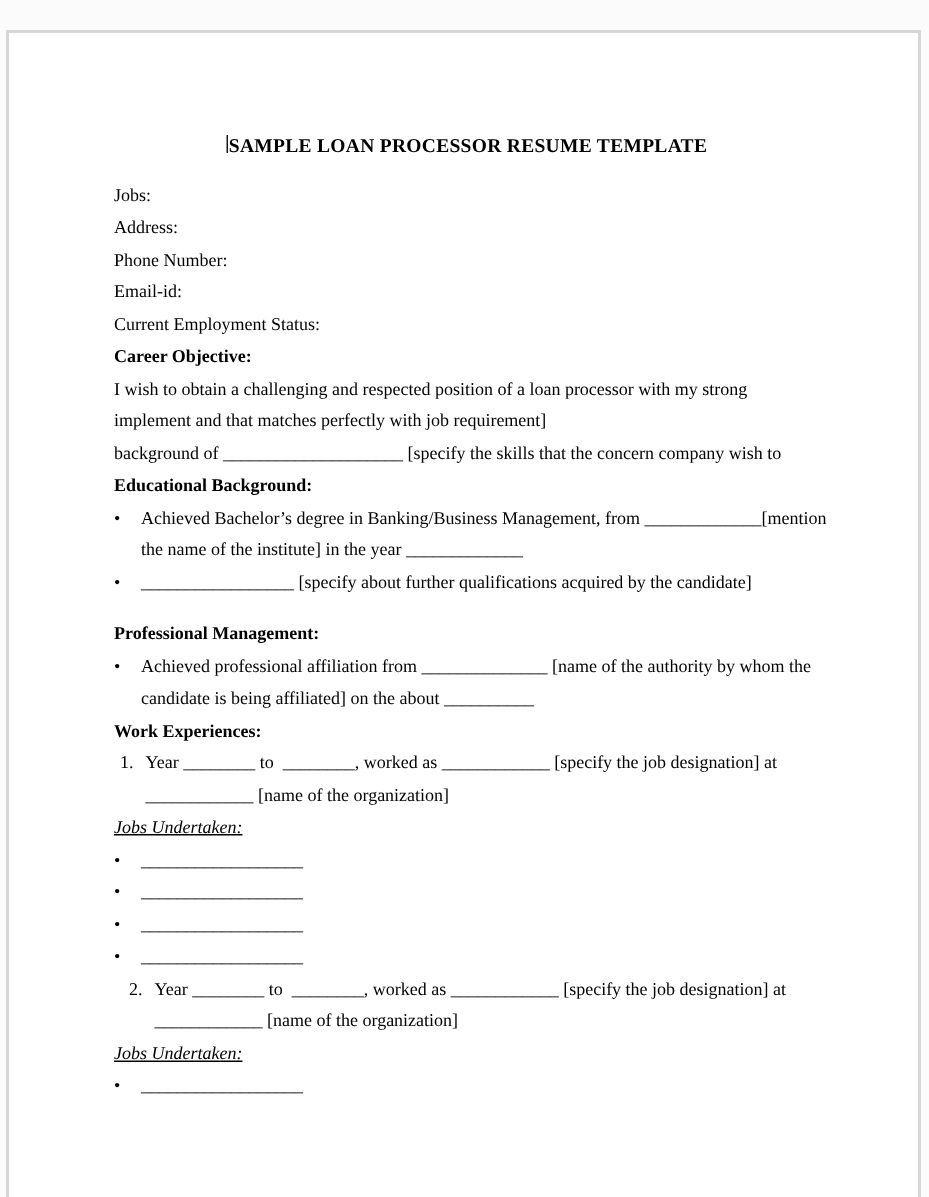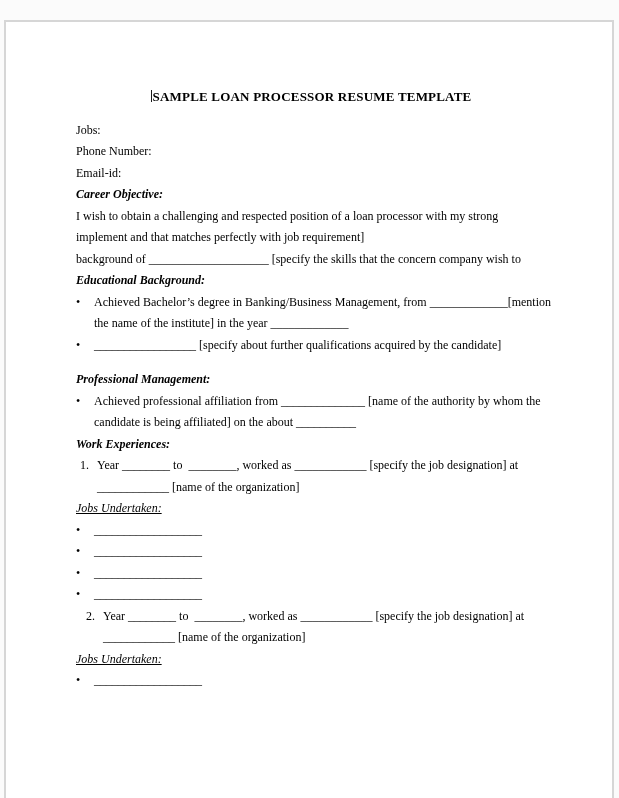--- a/index.html
+++ b/index.html
@@ -38,21 +38,21 @@
     white-space: pre;
   }
   .caret {
     display: inline-block;
     width: 1px;
     height: 12px;
     background: #1a1a1a;
     vertical-align: -1px;
     margin-right: 1px;
   }
-  .heading { font-weight: bold; font-style: italic; }
+  .heading { font-weight: bold; }
   .subheading { font-style: italic; text-decoration: underline; }
   .bullet-row { display: flex; }
   .bullet-row .marker {
     flex: 0 0 18px;
     line-height: 21.5px;
     white-space: pre;
   }
   .bullet-body { flex: 1 1 auto; min-width: 0; }
   .num-row { display: flex; margin-left: 4px; }
   .num-row .marker {
@@ -65,22 +65,24 @@
 </style>
 </head>
 <body>
 
 <div class="page">
   <div class="content">
 
     <div class="title-line"><span class="caret"></span><span>SAMPLE LOAN PROCESSOR RESUME TEMPLATE</span></div>
 
     <div class="line">Jobs:</div>
+    <div class="line">Address:</div>
     <div class="line">Phone Number:</div>
     <div class="line">Email-id:</div>
+    <div class="line">Current Employment Status:</div>
 
     <div class="line heading">Career Objective:</div>
     <div class="line">I wish to obtain a challenging and respected position of a loan processor with my strong</div>
     <div class="line">implement and that matches perfectly with job requirement]</div>
     <div class="line">background of ____________________ [specify the skills that the concern company wish to</div>
 
     <div class="line heading">Educational Background:</div>
     <div class="bullet-row">
       <span class="marker">•</span>
       <div class="bullet-body">

